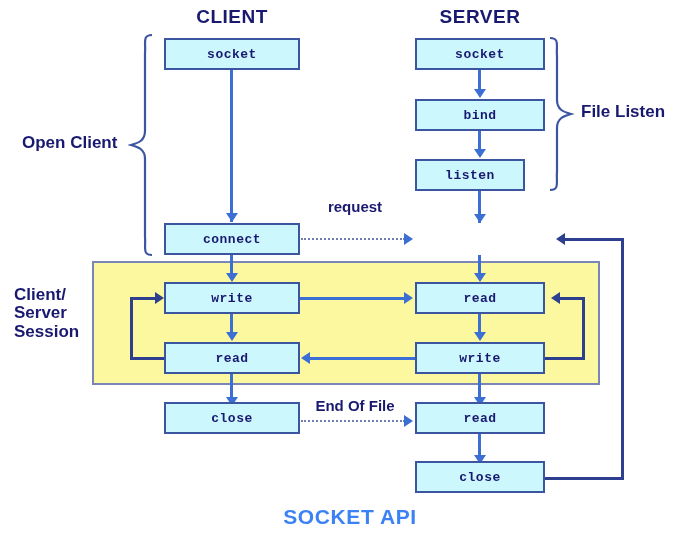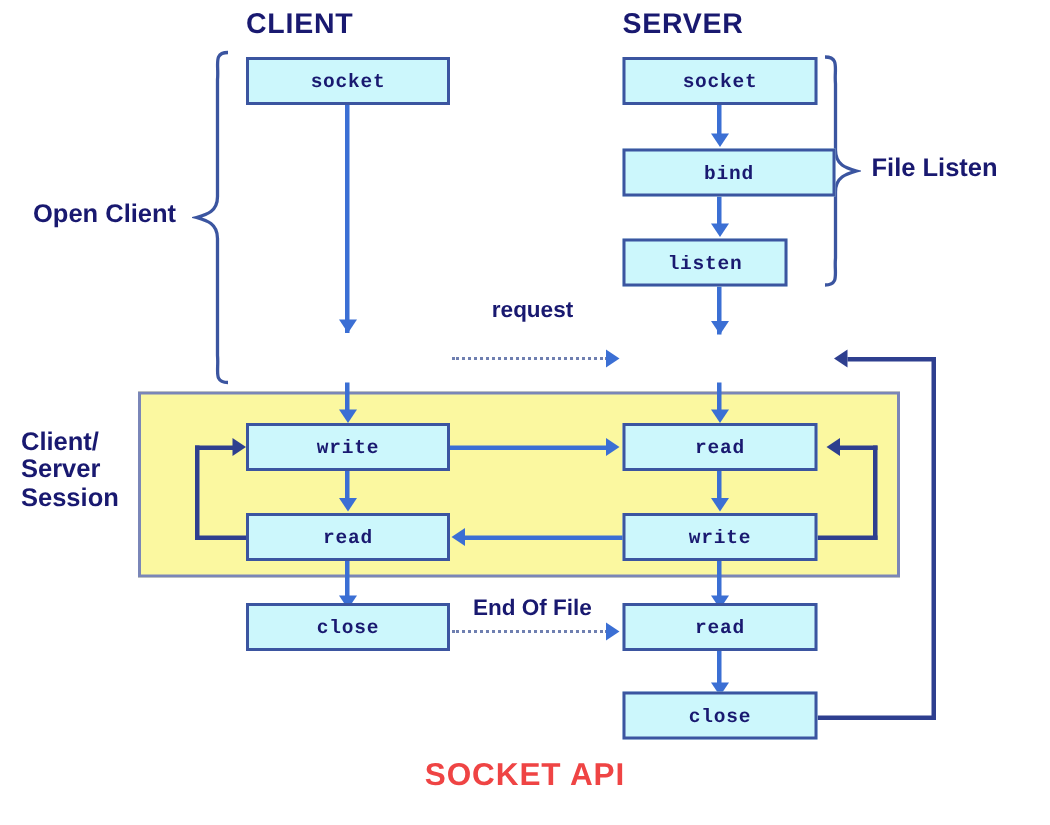--- a/index.html
+++ b/index.html
@@ -15,21 +15,21 @@
     font-family: "Liberation Sans", sans-serif;
     overflow: hidden;
   }
   
   .col-head {
     position: absolute;
     font-weight: bold;
     font-size: 19px;
     color: #191970;
     letter-spacing: 0.5px;
-    text-align: left;
+    text-align: center;
     white-space: nowrap;
   }
   
   .box {
     position: absolute;
     box-sizing: border-box;
     width: 136px;
     height: 32px;
     background: #ccf7fc;
     border: 2px solid #3b55a0;
@@ -146,21 +146,21 @@
     text-align: center;
     line-height: 1.06;
     white-space: nowrap;
     z-index: 6;
   }
   
   .footer-title {
     position: absolute;
     font-weight: bold;
     font-size: 21px;
-    color: #ef4444;
+    color: #3b82f6;
     letter-spacing: 0.6px;
     white-space: nowrap;
   }
 </style>
 </head>
 <body>
 
 <div id="canvas">
 
   <div class="col-head" style="left:164px; top:6px; width:136px;">CLIENT</div>
@@ -245,26 +245,27 @@
   <div class="dotline" style="left:301px; top:420px; width:104px;"></div>
   <div class="arrow-right" style="left:404px; top:415px;"></div>
   <div class="flow-label" style="left:303px; top:398px; width:104px;">End Of File</div>
 
   <div class="hline-dark" style="left:545px; top:477px; width:79px;"></div>
   <div class="vline-dark" style="left:621px; top:238px; height:242px;"></div>
   <div class="hline-dark" style="left:565px; top:238px; width:59px;"></div>
   <div class="arrow-left-dark" style="left:556px; top:233px;"></div>
 
   <div class="box" style="left:164px; top:38px;">socket</div>
+  <div class="box" style="left:164px; top:223px;">connect</div>
   <div class="box" style="left:164px; top:282px;">write</div>
   <div class="box" style="left:164px; top:342px;">read</div>
   <div class="box" style="left:164px; top:402px;">close</div>
 
   <div class="box" style="left:415px; top:38px; width:130px;">socket</div>
-  <div class="box" style="left:415px; top:99px; width:142px;">bind</div>
+  <div class="box" style="left:415px; top:99px; width:130px;">bind</div>
   <div class="box" style="left:415px; top:159px; width:110px;">listen</div>
   <div class="box" style="left:415px; top:282px; width:130px;">read</div>
   <div class="box" style="left:415px; top:342px; width:130px;">write</div>
   <div class="box" style="left:415px; top:402px; width:130px;">read</div>
   <div class="box" style="left:415px; top:461px; width:130px;">close</div>
 
   <div class="footer-title" style="left:0; top:505px; width:700px; text-align:center;">SOCKET API</div>
 
 </div>
 

